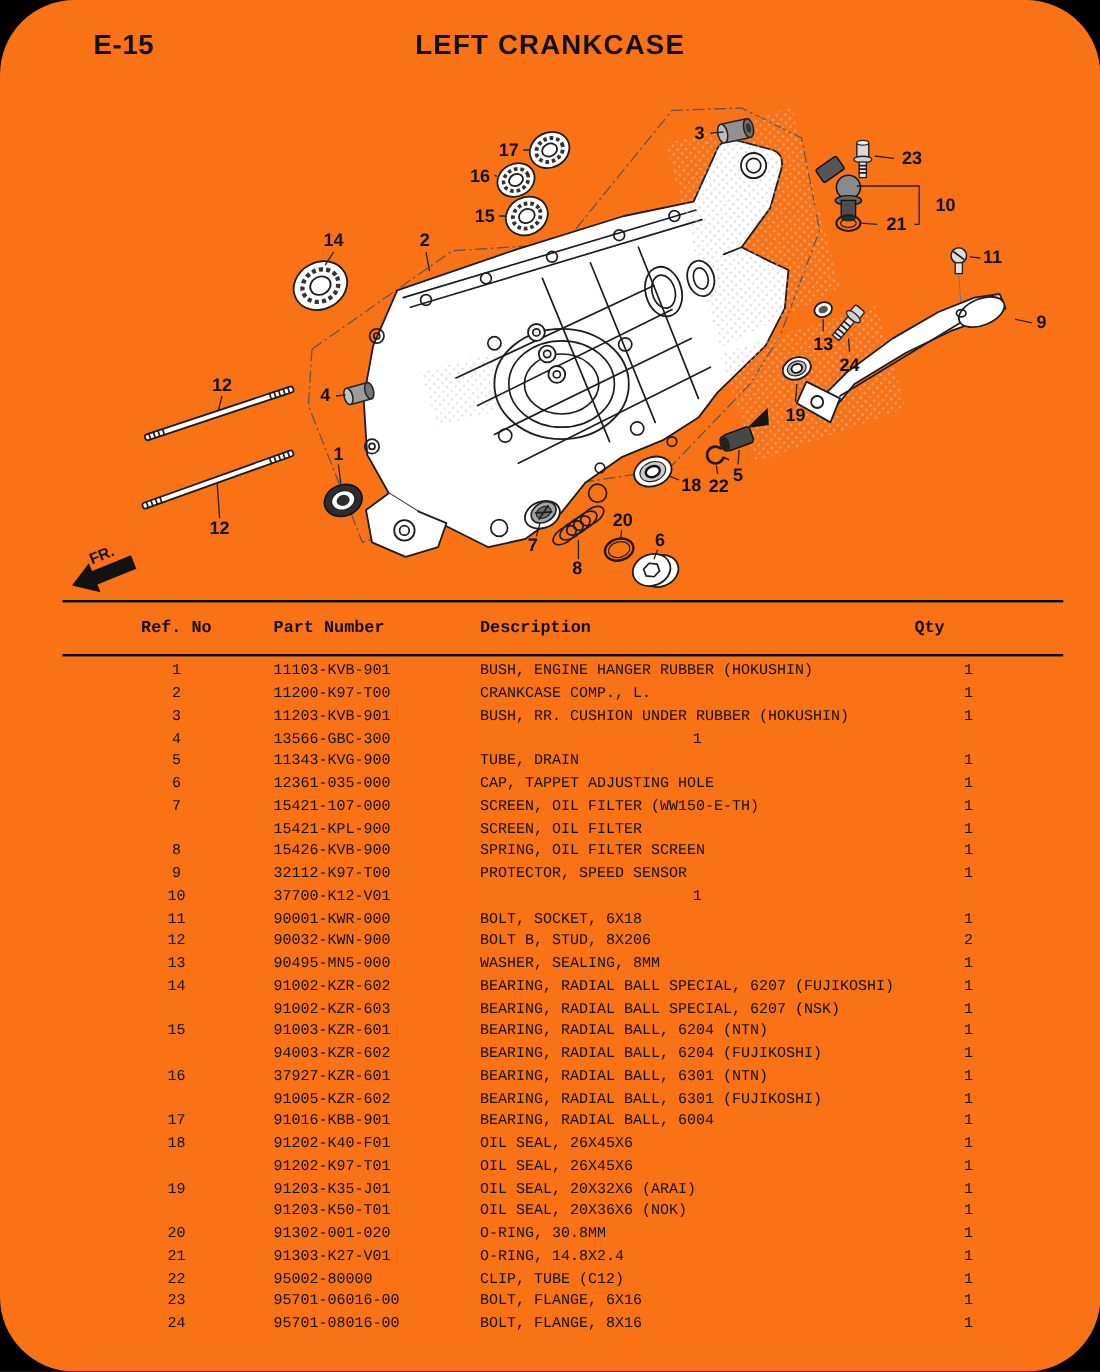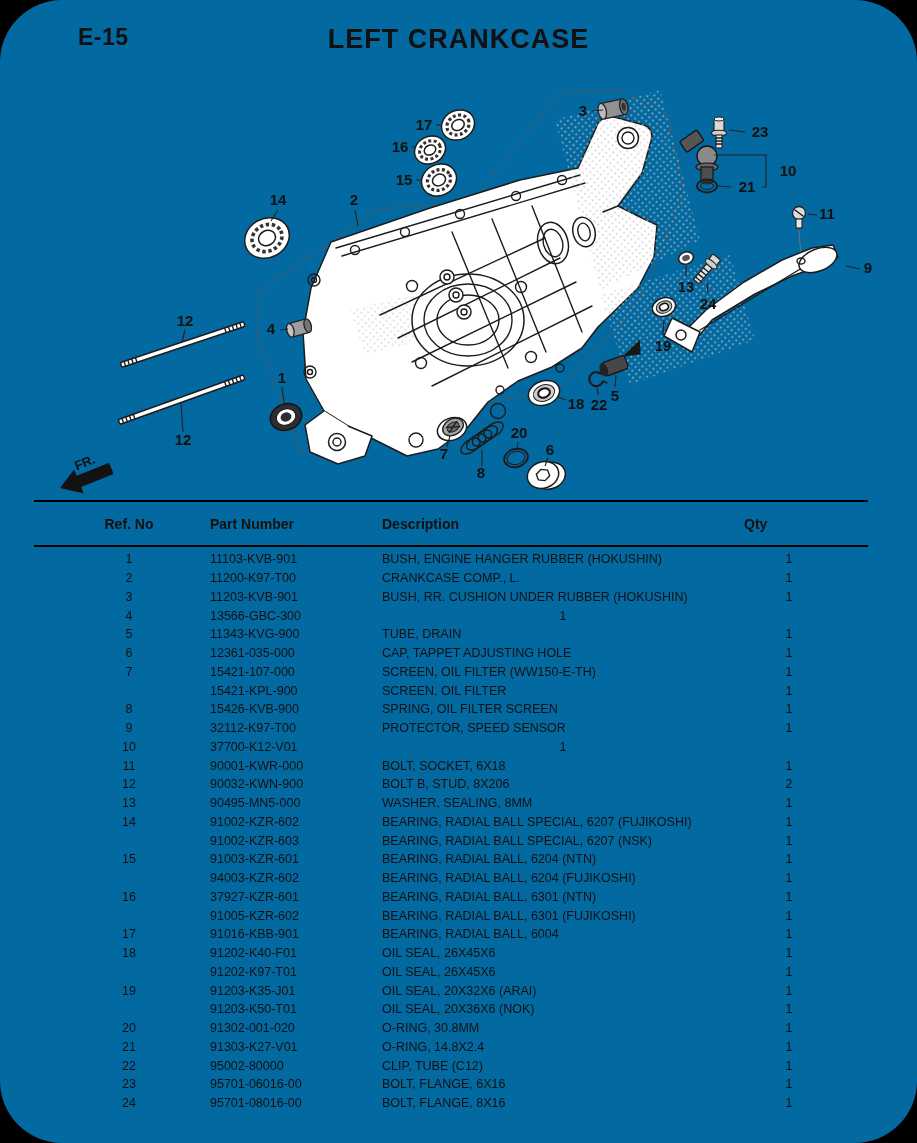--- a/index.html
+++ b/index.html
@@ -1,28 +1,28 @@
 <!DOCTYPE html>
 <html><head>
 <meta charset="utf-8">
 <style>
   html,body{margin:0;padding:0;background:#000;}
-  .page{position:relative;width:917px;height:1143px;background:#0369a1;border-radius:62px;
+  .page{position:relative;width:917px;height:1143px;background:#f97316;border-radius:62px;
         overflow:hidden;font-family:"Liberation Sans",sans-serif;color:#111;}
   .ecode{position:absolute;left:78px;top:24px;font-size:23px;font-weight:bold;letter-spacing:.5px;}
-  .title{position:absolute;left:0;top:24px;width:100%;text-align:center;font-size:27px;
+  .title{position:absolute;left:0;top:24px;width:100%;text-align:center;font-size:23px;
          font-weight:bold;letter-spacing:1px;}
   #diagram{position:absolute;left:0;top:80px;}
   .ln{stroke:#1c1c1c;fill:none;stroke-width:1.4;stroke-linejoin:round;stroke-linecap:round;}
   .lnw{stroke:#1c1c1c;fill:#fff;stroke-width:1.5;stroke-linejoin:round;}
   .co{font:bold 15px "Liberation Sans",sans-serif;fill:#111;}
   .ld{stroke:#222;stroke-width:1.1;fill:none;}
   .dd{stroke:#555;stroke-width:1;fill:none;stroke-dasharray:10 3 2 3;}
   .frt{font:bold 13px "Liberation Sans",sans-serif;fill:#111;}
-  .table-wrap{position:absolute;left:34px;top:500px;width:834px;}
+  .table-wrap{position:absolute;left:52px;top:500px;width:834px;font-family:Liberation Mono, monospace;}
   .thead{display:grid;grid-template-columns:176px 172px 362px 90px;height:43px;align-items:center;
          border-top:2px solid #000;border-bottom:2px solid #000;font-weight:bold;font-size:14px;}
   .h-ref{text-align:center;padding-left:14px;}
   .h-qty{}
   .rows{padding-top:3px;}
   .row{display:grid;grid-template-columns:176px 172px 362px 90px;height:18.75px;
        align-items:center;font-size:12.5px;}
   .c-ref{text-align:center;padding-left:14px;}
   .c-qty{text-align:center;}
 </style>

